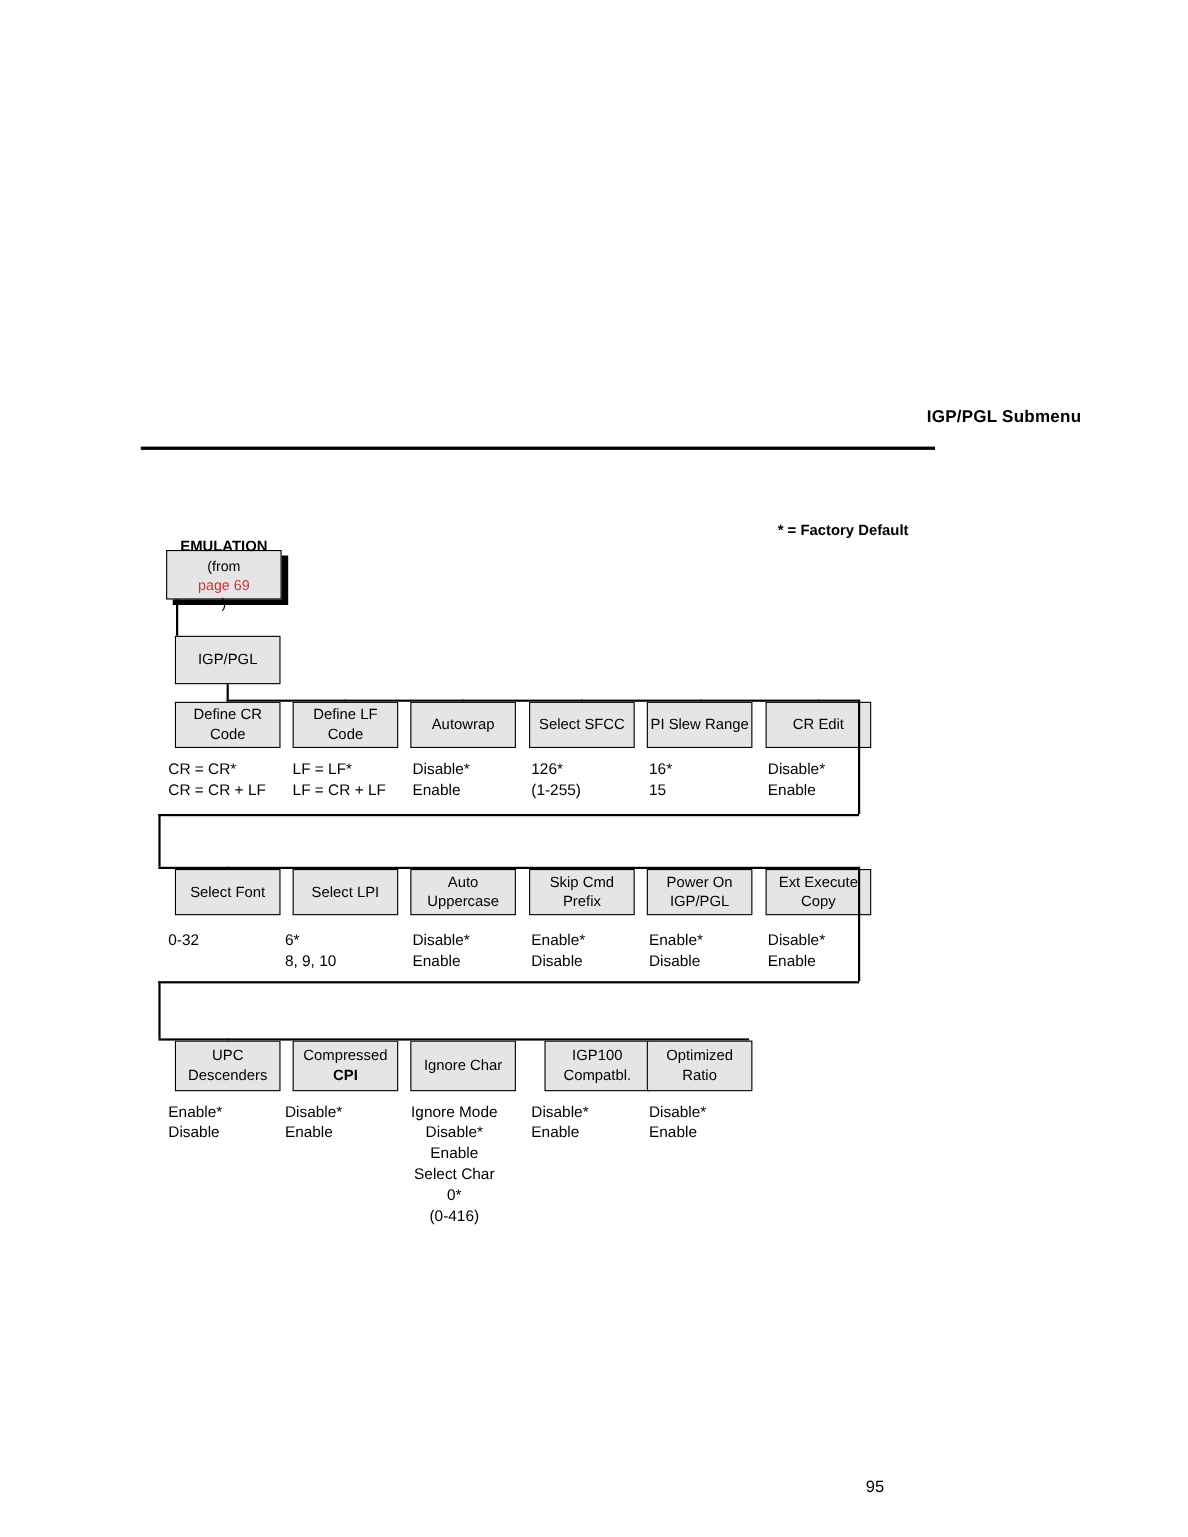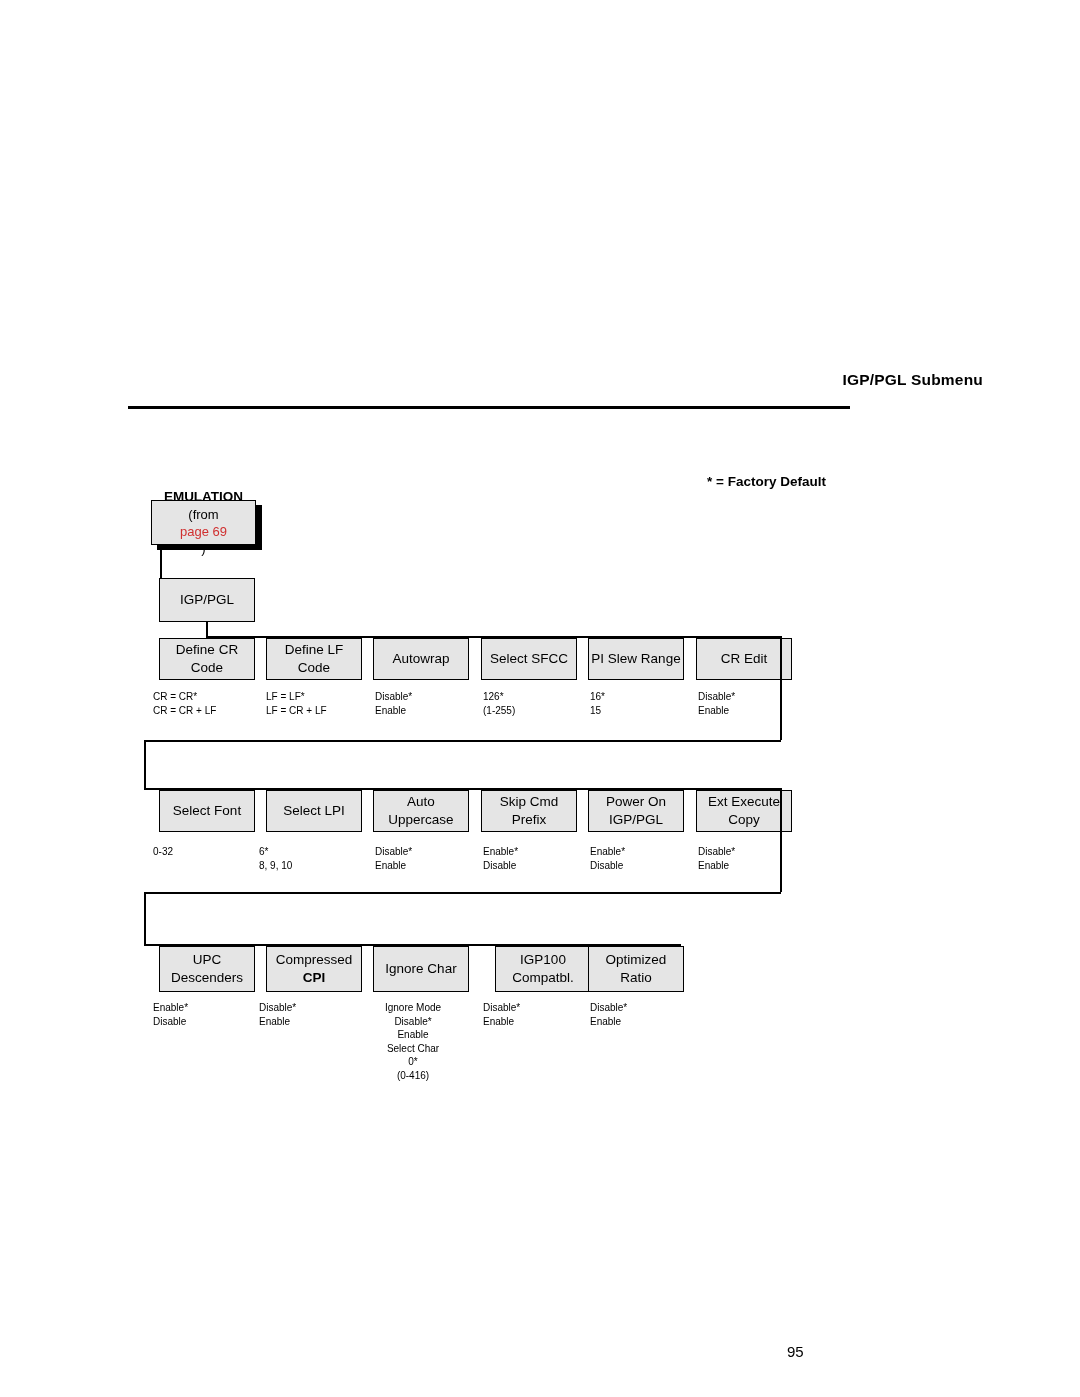--- a/index.html
+++ b/index.html
@@ -81,21 +81,21 @@
   .emulation-box .sub {
     font-weight: normal;
     font-size: 13px;
   }
   .page-link {
     color: #d03030;
   }
   
   .opts {
     position: absolute;
-    font-size: 10px;
+    font-size: 14px;
     line-height: 1.36;
   }
   .opts.left { text-align: left; }
   .opts.center { text-align: center; }
   
   .vline {
     position: absolute;
     width: 1.5px;
     background: #000000;
   }

